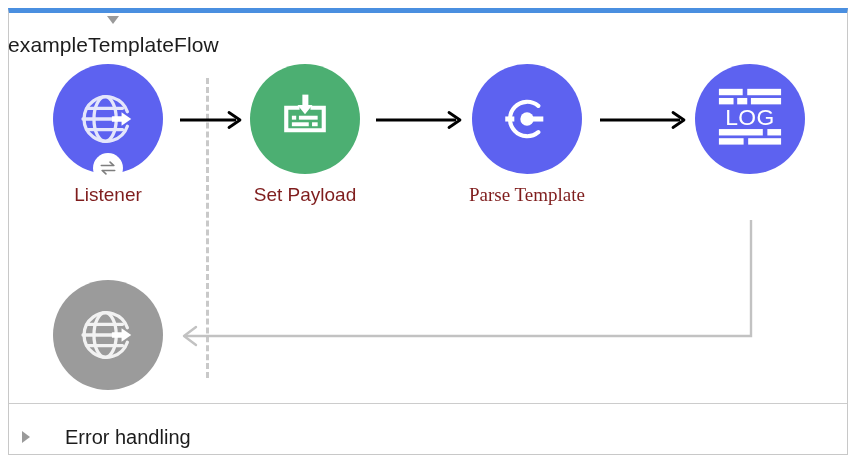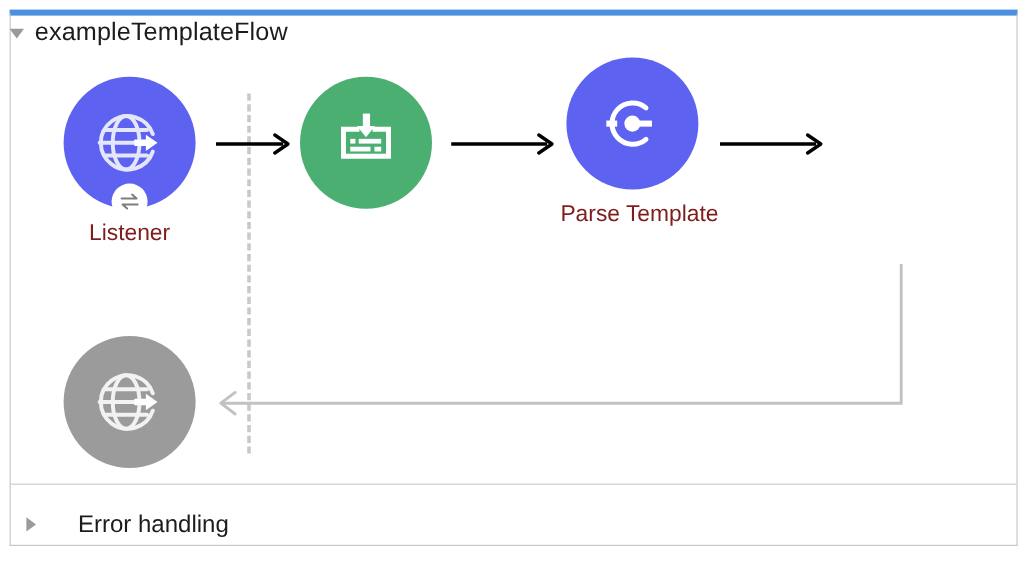--- a/index.html
+++ b/index.html
@@ -36,20 +36,21 @@
 
   
   .flow-header {
     position: absolute;
     left: 8px;
     top: 14px;
     height: 26px;
     display: flex;
     align-items: center;
     gap: 9px;
+    flex-direction: column;
   }
   .tri-down {
     width: 0; height: 0;
     border-left: 6.5px solid transparent;
     border-right: 6.5px solid transparent;
     border-top: 8px solid #9a9a9a;
     margin-top: 2px;
   }
   .tri-right {
     width: 0; height: 0;
@@ -207,35 +208,52 @@
         <g fill="#ffffff">
           <rect x="29.2" y="6" width="6.4" height="13"></rect>
           <polygon points="24,17 40,17 32,27"></polygon>
           <rect x="18" y="28.5" width="4.6" height="4.2"></rect>
           <rect x="25.5" y="28.5" width="20" height="4.2"></rect>
           <rect x="18" y="35.5" width="18" height="4.2"></rect>
           <rect x="39.5" y="35.5" width="6" height="4.2"></rect>
         </g>
       </svg>
     </div>
-  </div>
-
-  <div class="node" style="left:467px; top:48px;">
+    <div class="node-label">Set Payload</div>
+  </div>
+
+  <div class="node" style="left:467px; top:64px;font-family:Liberation Serif, serif;">
     <div class="node-circle c-blue">
       <svg width="58" height="58" viewBox="0 0 64 64">
         <path d="M44.5 17.5A19 19 0 1 0 44.5 46.5" fill="none" stroke="#ffffff" stroke-width="4.6" stroke-linecap="round"></path>
         <circle cx="32" cy="32" r="7.4" fill="#ffffff"></circle>
         <rect x="8" y="29.2" width="10" height="5.6" fill="#ffffff"></rect>
         <rect x="32" y="29.2" width="18" height="5.6" fill="#ffffff"></rect>
       </svg>
     </div>
     <div class="node-label">Parse Template</div>
   </div>
 
   <div class="node" style="left:690px; top:64px;">
+    <div class="node-circle c-blue">
+      <svg width="66" height="64" viewBox="0 0 72 70">
+        <g fill="#ffffff">
+          <rect x="2" y="2" width="26" height="7"></rect>
+          <rect x="33" y="2" width="37" height="7"></rect>
+          <rect x="2" y="12" width="16" height="7"></rect>
+          <rect x="22" y="12" width="11" height="7"></rect>
+          <rect x="37" y="12" width="33" height="7"></rect>
+          <rect x="2" y="46" width="48" height="7"></rect>
+          <rect x="55" y="46" width="15" height="7"></rect>
+          <rect x="2" y="56" width="27" height="7"></rect>
+          <rect x="34" y="56" width="36" height="7"></rect>
+        </g>
+        <text x="36" y="42" text-anchor="middle" font-family="'Liberation Sans', sans-serif" font-size="25" fill="#ffffff" letter-spacing="0.5">LOG</text>
+      </svg>
+    </div>
   </div>
 
   <div class="node" style="left:48px; top:280px;">
     <div class="node-circle c-grey">
       <svg width="62" height="62" viewBox="0 0 64 64">
         <g fill="none" stroke="#f2f2f2" stroke-width="3.4" stroke-linecap="round">
           <path d="M52 24.5A23 23 0 1 0 52 39.5"></path>
           <ellipse cx="29" cy="32" rx="11.5" ry="23"></ellipse>
           <line x1="6.2" y1="32" x2="51" y2="32"></line>
           <line x1="10.5" y1="21" x2="47" y2="21"></line>

